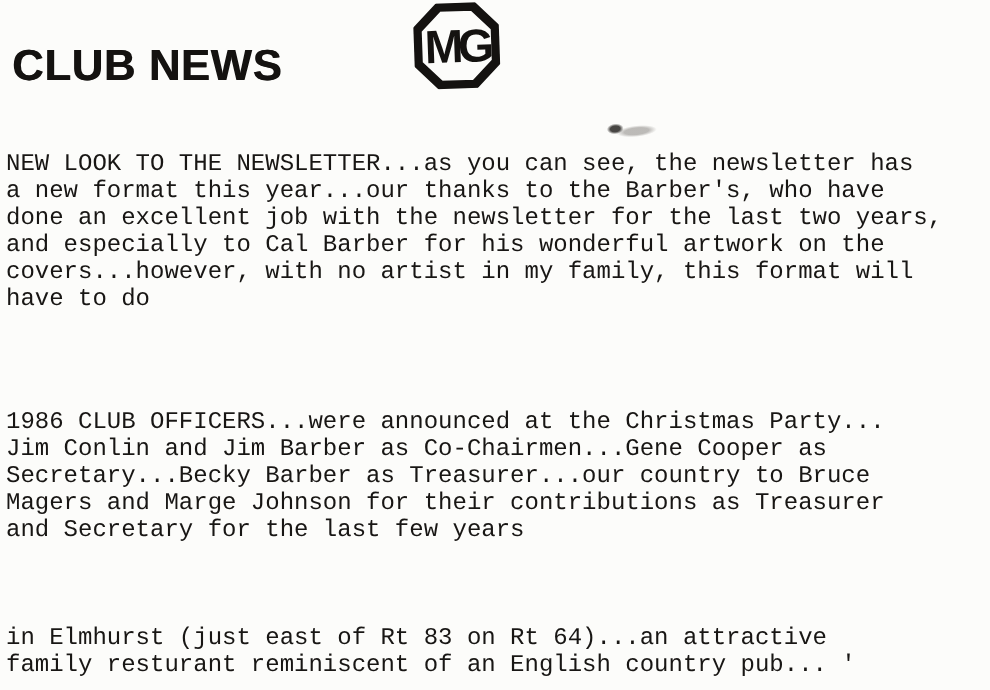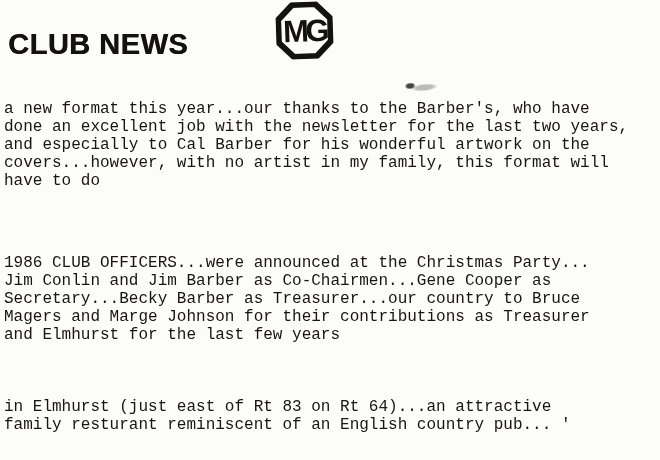--- a/index.html
+++ b/index.html
@@ -95,34 +95,35 @@
         <polygon points="17,2.5 40,2.5 54.5,17 54.5,40 40,54.5 17,54.5 2.5,40 2.5,17" fill="#fcfcfa" stroke="#141210" stroke-width="6"></polygon>
         <text x="28.5" y="39.5" text-anchor="middle">MG</text>
       </svg>
     </div>
   </div>
 
   <div class="article">
 
     <p class="para para-1">
       </p>
+      <div class="line">NEW LOOK TO THE NEWSLETTER...as you can see, the newsletter has</div>
       <div class="line">a new format this year...our thanks to the Barber's, who have</div>
       <div class="line">done an excellent job with the newsletter for the last two years,</div>
       <div class="line">and especially to Cal Barber for his wonderful artwork on the</div>
       <div class="line">covers...however, with no artist in my family, this format will</div>
       <div class="line">have to do</div>
     <p></p>
 
     <p class="para para-2">
       </p>
       <div class="line">1986 CLUB OFFICERS...were announced at the Christmas Party...</div>
       <div class="line">Jim Conlin and Jim Barber as Co-Chairmen...Gene Cooper as</div>
       <div class="line">Secretary...Becky Barber as Treasurer...our country to Bruce</div>
       <div class="line">Magers and Marge Johnson for their contributions as Treasurer</div>
-      <div class="line">and Elmhurst for the last few years</div>
+      <div class="line">and Secretary for the last few years</div>
     <p></p>
 
     <p class="para para-3">
       </p>
       <div class="line">in Elmhurst (just east of Rt 83 on Rt 64)...an attractive</div>
       <div class="line">family resturant reminiscent of an English country pub... '</div>
 
     <p></p>
 
   </div>

